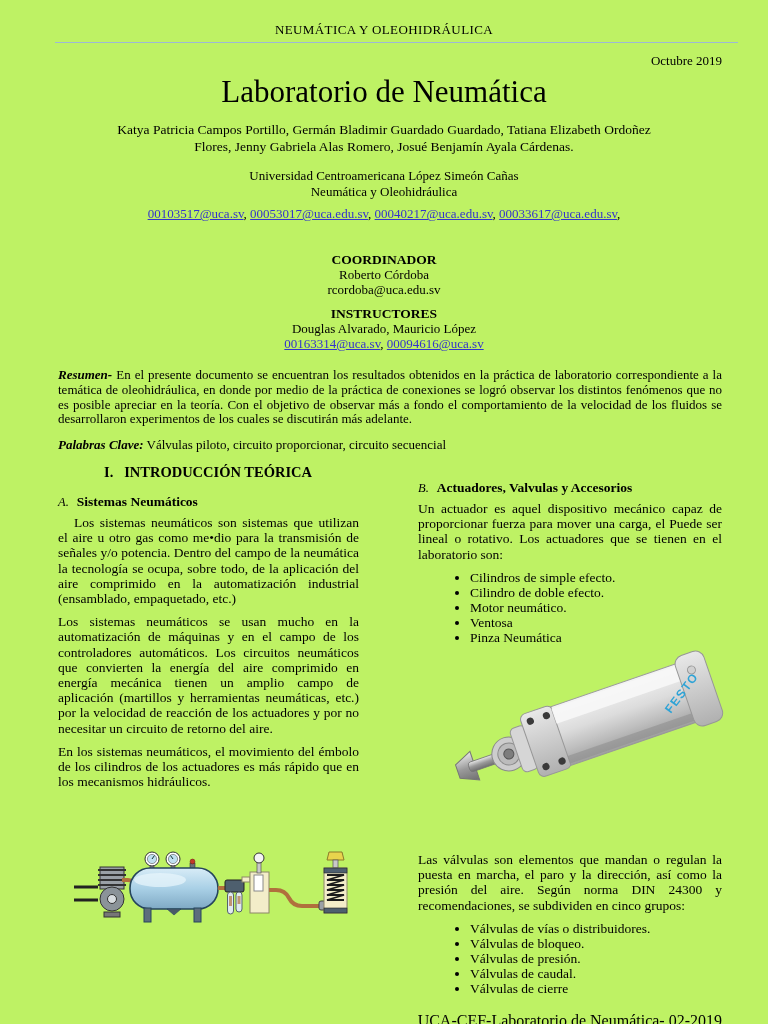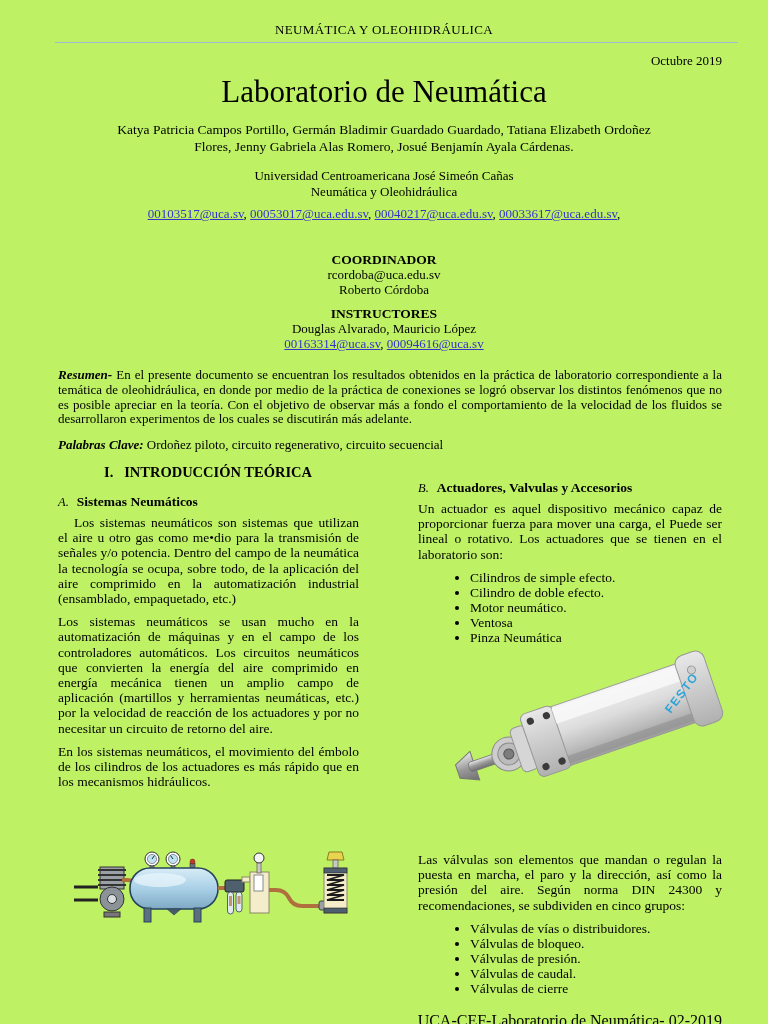--- a/index.html
+++ b/index.html
@@ -81,43 +81,43 @@
 
   <div class="doc-header">NEUMÁTICA Y OLEOHIDRÁULICA</div>
   <div class="header-rule"></div>
   <div class="date">Octubre 2019</div>
 
   <h1 class="title">Laboratorio de Neumática</h1>
 
   <div class="authors">Katya Patricia Campos Portillo, Germán Bladimir Guardado Guardado, Tatiana Elizabeth Ordoñez Flores, Jenny Gabriela Alas Romero, Josué Benjamín Ayala Cárdenas.</div>
 
   <div class="affiliation">
-    <div>Universidad Centroamericana José Simeón Cañas</div>
+    <div>Universidad Centroamericana López Simeón Cañas</div>
     <div>Neumática y Oleohidráulica</div>
   </div>
 
   <div class="emails">
     <div><a href="#" class="lnk">00103517@uca.sv</a><span>, </span><a href="#" class="lnk">00053017@uca.edu.sv</a><span>, </span><a href="#" class="lnk">00040217@uca.edu.sv</a><span>, </span><a href="#" class="lnk">00033617@uca.edu.sv</a><span>,</span></div>
   </div>
 
   <div class="block coordinator">
     <div class="hd">COORDINADOR</div>
+    <div>Roberto Córdoba</div>
     <div>rcordoba@uca.edu.sv</div>
-    <div>Roberto Córdoba</div>
   </div>
 
   <div class="block instructors">
     <div class="hd">INSTRUCTORES</div>
     <div>Douglas Alvarado, Mauricio López</div>
     <div><a href="#" class="lnk">00163314@uca.sv</a><span>, </span><a href="#" class="lnk">00094616@uca.sv</a></div>
   </div>
 
   <p class="abstract"><span class="bi">Resumen-</span><span> En el presente documento se encuentran los resultados obtenidos en la práctica de laboratorio correspondiente a la temática de oleohidráulica, en donde por medio de la práctica de conexiones se logró observar los distintos fenómenos que no es posible apreciar en la teoría. Con el objetivo de observar más a fondo el comportamiento de la velocidad de los fluidos se desarrollaron experimentos de los cuales se discutirán más adelante.</span></p>
 
-  <p class="keywords"><span class="bi">Palabras Clave:</span><span> Ordoñez piloto, circuito regenerativo, circuito secuencial</span></p>
+  <p class="keywords"><span class="bi">Palabras Clave:</span><span> Válvulas piloto, circuito proporcionar, circuito secuencial</span></p>
 
   <div class="section-heading"><span>I.</span>&nbsp;&nbsp;&nbsp;<span>INTRODUCCIÓN TEÓRICA</span></div>
 
   <div class="subheading sub-a"><span class="num">A.</span><span class="ttl">Sistemas Neumáticos</span></div>
 
   <div class="subheading sub-b"><span class="num">B.</span><span class="ttl">Actuadores, Valvulas y Accesorios</span></div>
 
   <div class="colL">
     <p class="body-p indent">Los sistemas neumáticos son sistemas que utilizan el aire u otro gas como me•dio para la transmisión de señales y/o potencia. Dentro del campo de la neumática la tecnología se ocupa, sobre todo, de la aplicación del aire comprimido en la automatización industrial (ensamblado, empaquetado, etc.)</p>
     <p class="body-p">Los sistemas neumáticos se usan mucho en la automatización de máquinas y en el campo de los controladores automáticos. Los circuitos neumáticos que convierten la energía del aire comprimido en energía mecánica tienen un amplio campo de aplicación (martillos y herramientas neumáticas, etc.) por la velocidad de reacción de los actuadores y por no necesitar un circuito de retorno del aire.</p>

